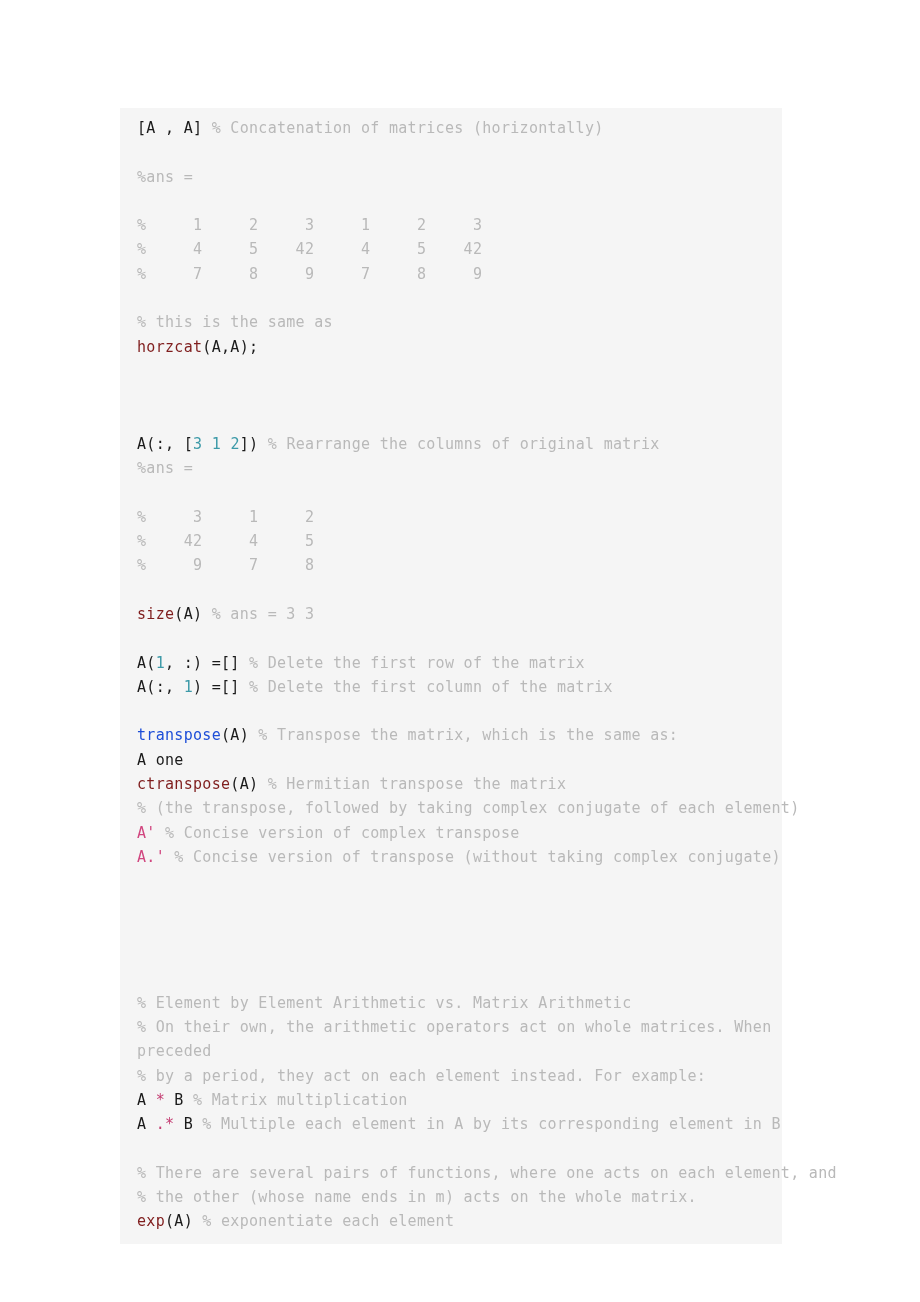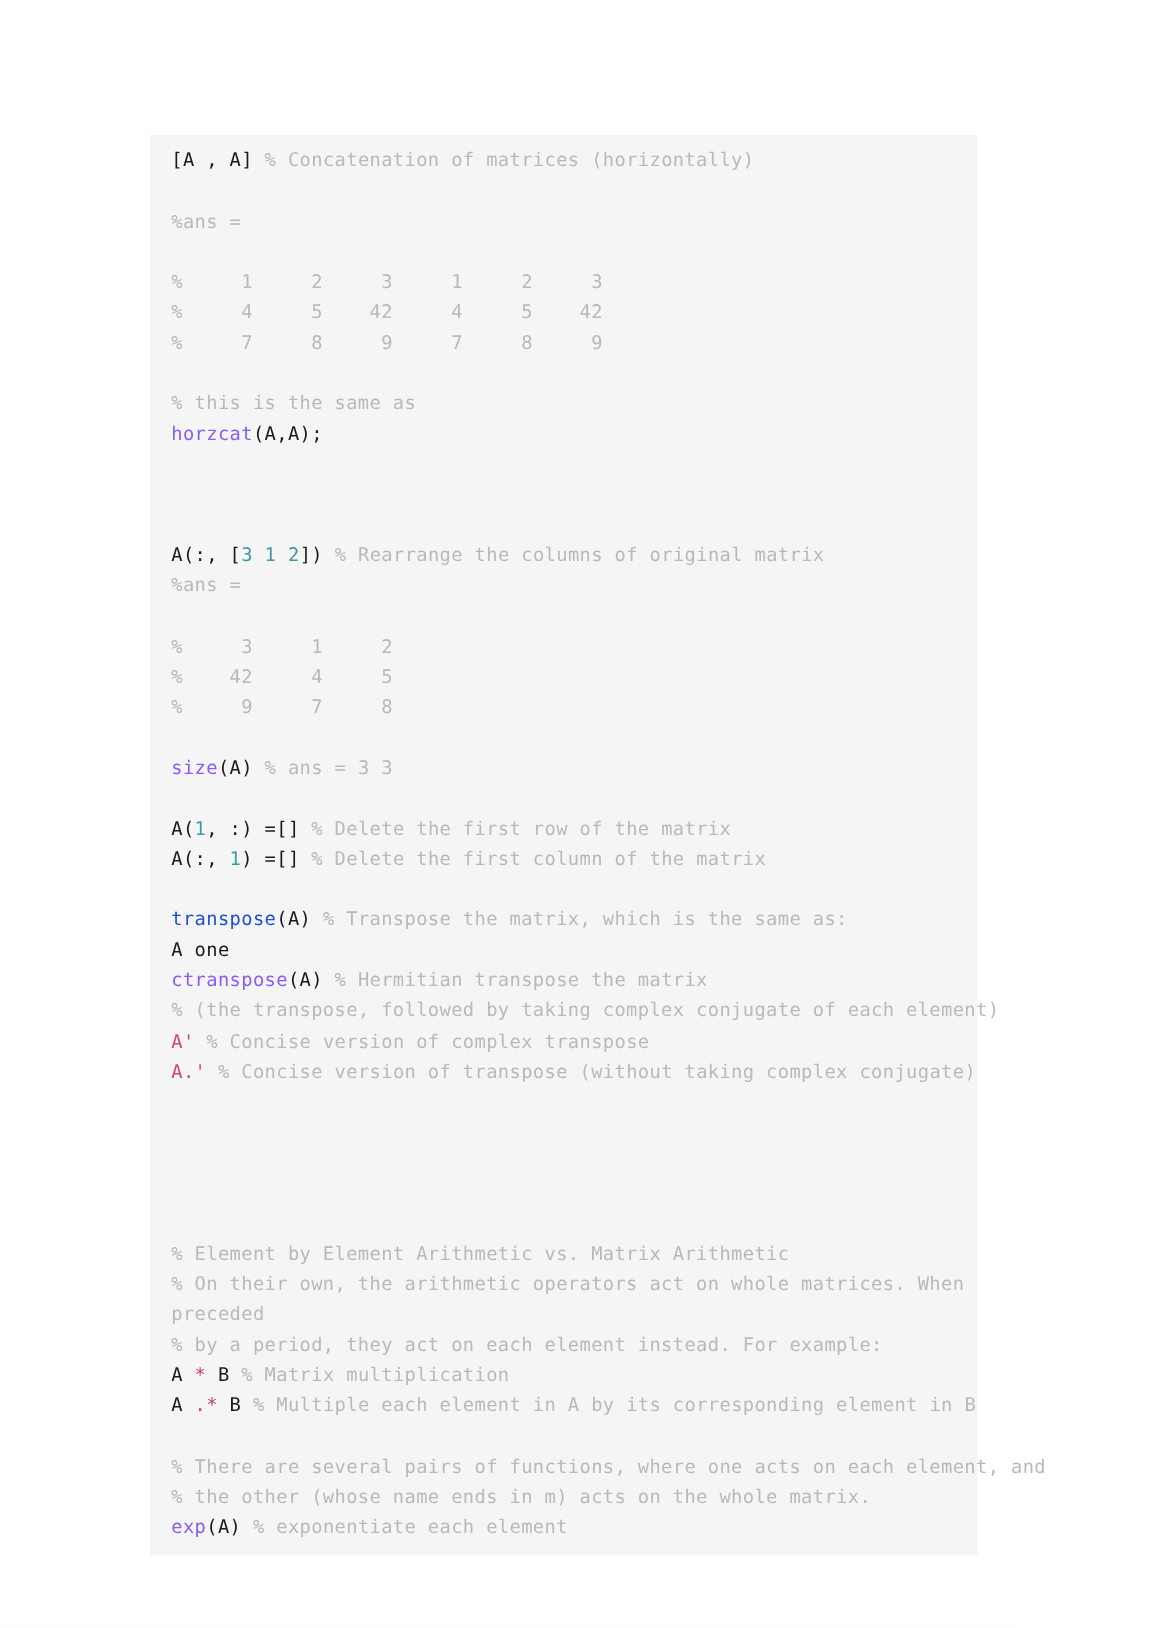--- a/index.html
+++ b/index.html
@@ -33,21 +33,21 @@
   }
   .ln {
     white-space: pre;
     min-height: 24.3px;
   }
   .ln.blank { white-space: pre; }
 
   
   .t-plain   { color: #1a1a1a; }
   .t-comment { color: #b9b9b9; }
-  .t-func    { color: #8b5cf6; text-align: right; }
+  .t-func    { color: #7f1d1d; text-align: right; }
   .t-func2   { color: #1d4ed8; }
   .t-num     { color: #3d9aa8; }
   .t-str     { color: #d1467f; }
   .t-op      { color: #c43d72; }
 </style>
 </head>
 <body>
 
 <div id="code-block">
   <div class="code-lines" id="code-lines"><div class="ln"><span class="t-plain">[A , A] </span><span class="t-comment">% Concatenation of matrices (horizontally)</span></div><div class="ln blank">&nbsp;</div><div class="ln"><span class="t-comment">%ans =</span></div><div class="ln blank">&nbsp;</div><div class="ln"><span class="t-comment">%     1     2     3     1     2     3</span></div><div class="ln"><span class="t-comment">%     4     5    42     4     5    42</span></div><div class="ln"><span class="t-comment">%     7     8     9     7     8     9</span></div><div class="ln blank">&nbsp;</div><div class="ln"><span class="t-comment">% this is the same as</span></div><div class="ln"><span class="t-func">horzcat</span><span class="t-plain">(A,A);</span></div><div class="ln blank">&nbsp;</div><div class="ln blank">&nbsp;</div><div class="ln blank">&nbsp;</div><div class="ln"><span class="t-plain">A(:, [</span><span class="t-num">3</span><span class="t-plain"> </span><span class="t-num">1</span><span class="t-plain"> </span><span class="t-num">2</span><span class="t-plain">]) </span><span class="t-comment">% Rearrange the columns of original matrix</span></div><div class="ln"><span class="t-comment">%ans =</span></div><div class="ln blank">&nbsp;</div><div class="ln"><span class="t-comment">%     3     1     2</span></div><div class="ln"><span class="t-comment">%    42     4     5</span></div><div class="ln"><span class="t-comment">%     9     7     8</span></div><div class="ln blank">&nbsp;</div><div class="ln"><span class="t-func">size</span><span class="t-plain">(A) </span><span class="t-comment">% ans = 3 3</span></div><div class="ln blank">&nbsp;</div><div class="ln"><span class="t-plain">A(</span><span class="t-num">1</span><span class="t-plain">, :) =[] </span><span class="t-comment">% Delete the first row of the matrix</span></div><div class="ln"><span class="t-plain">A(:, </span><span class="t-num">1</span><span class="t-plain">) =[] </span><span class="t-comment">% Delete the first column of the matrix</span></div><div class="ln blank">&nbsp;</div><div class="ln"><span class="t-func2">transpose</span><span class="t-plain">(A) </span><span class="t-comment">% Transpose the matrix, which is the same as:</span></div><div class="ln"><span class="t-plain">A one</span></div><div class="ln"><span class="t-func">ctranspose</span><span class="t-plain">(A) </span><span class="t-comment">% Hermitian transpose the matrix</span></div><div class="ln"><span class="t-comment">% (the transpose, followed by taking complex conjugate of each element)</span></div><div class="ln"><span class="t-str">A'</span><span class="t-plain"> </span><span class="t-comment">% Concise version of complex transpose</span></div><div class="ln"><span class="t-str">A.'</span><span class="t-plain"> </span><span class="t-comment">% Concise version of transpose (without taking complex conjugate)</span></div><div class="ln blank">&nbsp;</div><div class="ln blank">&nbsp;</div><div class="ln blank">&nbsp;</div><div class="ln blank">&nbsp;</div><div class="ln blank">&nbsp;</div><div class="ln"><span class="t-comment">% Element by Element Arithmetic vs. Matrix Arithmetic</span></div><div class="ln"><span class="t-comment">% On their own, the arithmetic operators act on whole matrices. When</span></div><div class="ln"><span class="t-comment">preceded</span></div><div class="ln"><span class="t-comment">% by a period, they act on each element instead. For example:</span></div><div class="ln"><span class="t-plain">A </span><span class="t-op">*</span><span class="t-plain"> B </span><span class="t-comment">% Matrix multiplication</span></div><div class="ln"><span class="t-plain">A </span><span class="t-op">.*</span><span class="t-plain"> B </span><span class="t-comment">% Multiple each element in A by its corresponding element in B</span></div><div class="ln blank">&nbsp;</div><div class="ln"><span class="t-comment">% There are several pairs of functions, where one acts on each element, and</span></div><div class="ln"><span class="t-comment">% the other (whose name ends in m) acts on the whole matrix.</span></div><div class="ln"><span class="t-func">exp</span><span class="t-plain">(A) </span><span class="t-comment">% exponentiate each element</span></div></div>

